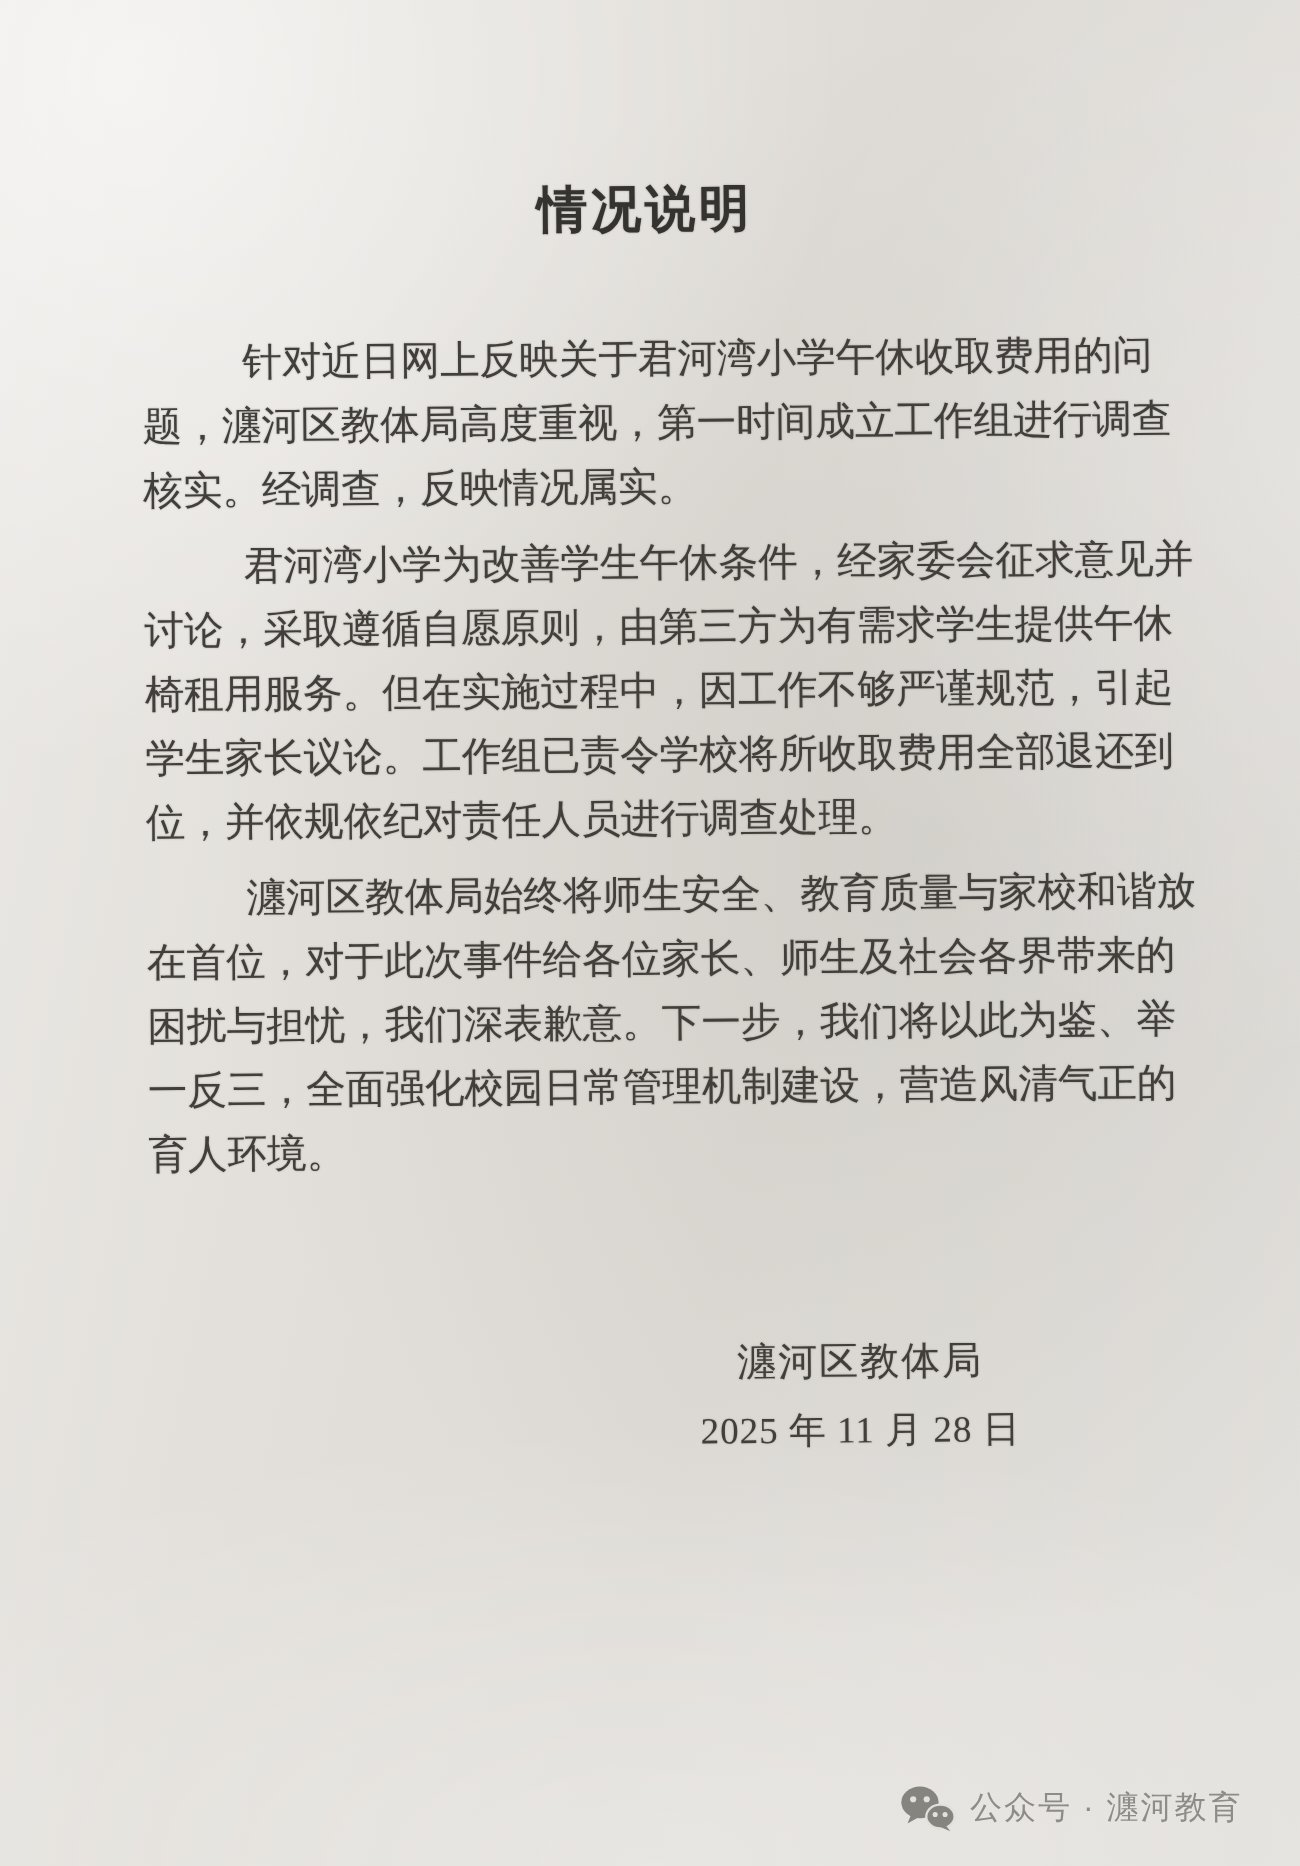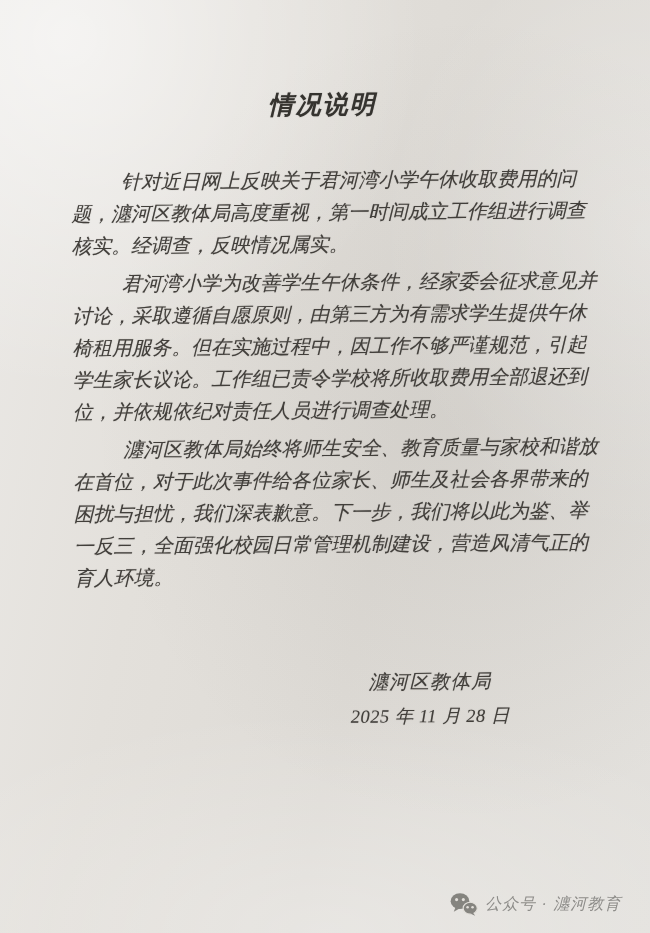--- a/index.html
+++ b/index.html
@@ -7,21 +7,20 @@
     position:relative;width:650px;height:933px;overflow:hidden;
     background-color:#e1ded9;
     background-image:
       radial-gradient(95% 65% at 10% 4%, rgba(255,255,255,.55), rgba(255,255,255,0) 58%),
       radial-gradient(70% 55% at 100% 25%, rgba(255,255,255,.22), rgba(255,255,255,0) 60%),
       radial-gradient(80% 60% at 72% 45%, rgba(108,102,93,.10), rgba(108,102,93,0) 72%),
       radial-gradient(120% 40% at 50% 100%, rgba(255,255,255,.30), rgba(255,255,255,0) 60%),
       linear-gradient(102deg, #ebe9e6 0%, #e3e0db 30%, #dedbd6 58%, #e3e1dd 100%);
     font-family:"Liberation Serif","DejaVu Serif",serif;
     color:#423f3b;
-    font-style:italic;
   }
   .content{position:absolute;inset:0;transform:rotate(-0.45deg);transform-origin:50% 45%;}
   .title{
     position:absolute;top:88px;left:0;right:0;text-align:center;
     font-size:25px;font-weight:700;letter-spacing:2px;color:#35332f;
     text-shadow:0 0 1px rgba(53,51,47,.45);
   }
   .body{position:absolute;top:164px;left:73px;width:522px;}
   .paragraph{margin-bottom:6px;}
   .text-line{

